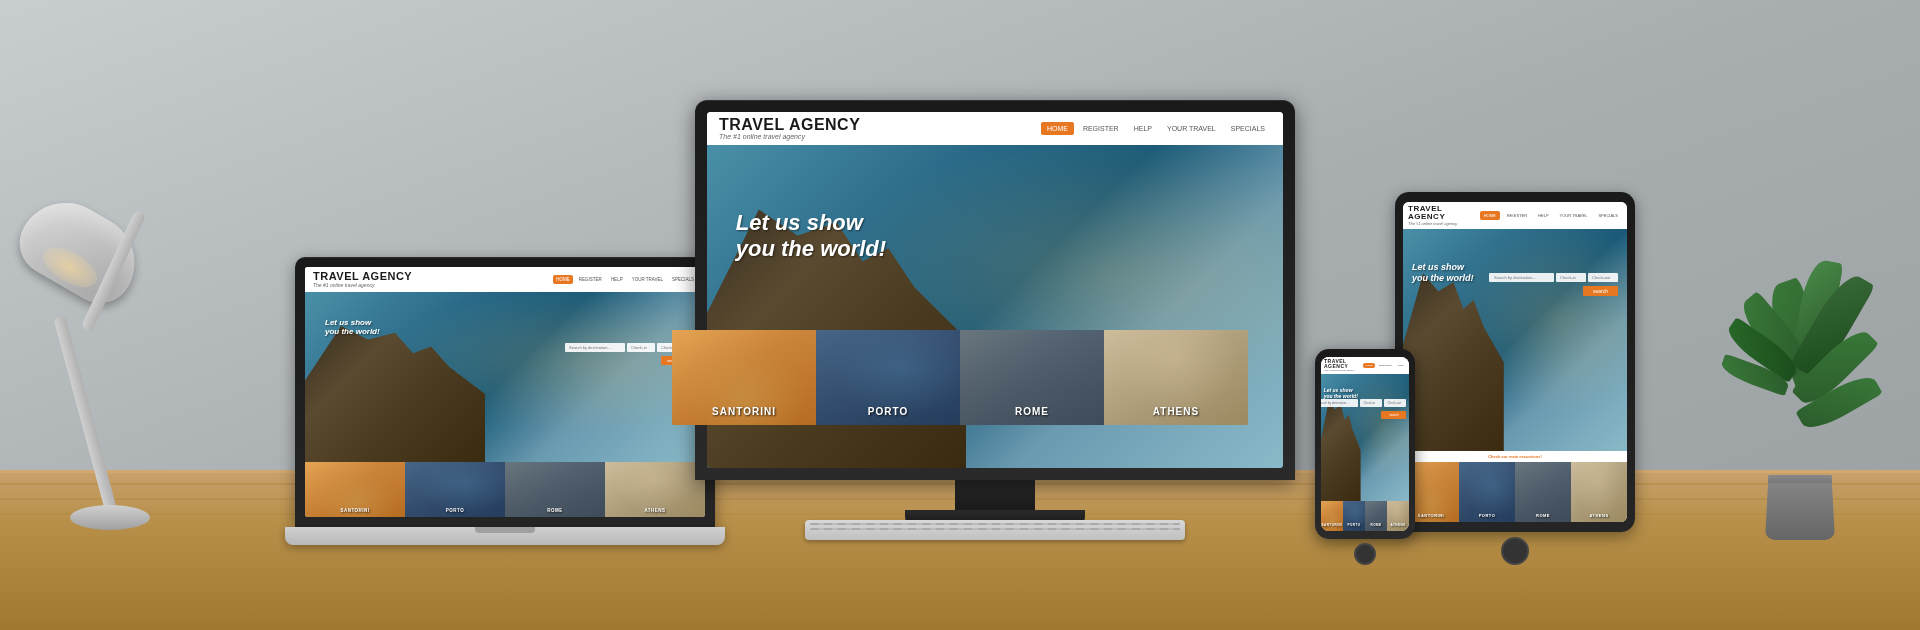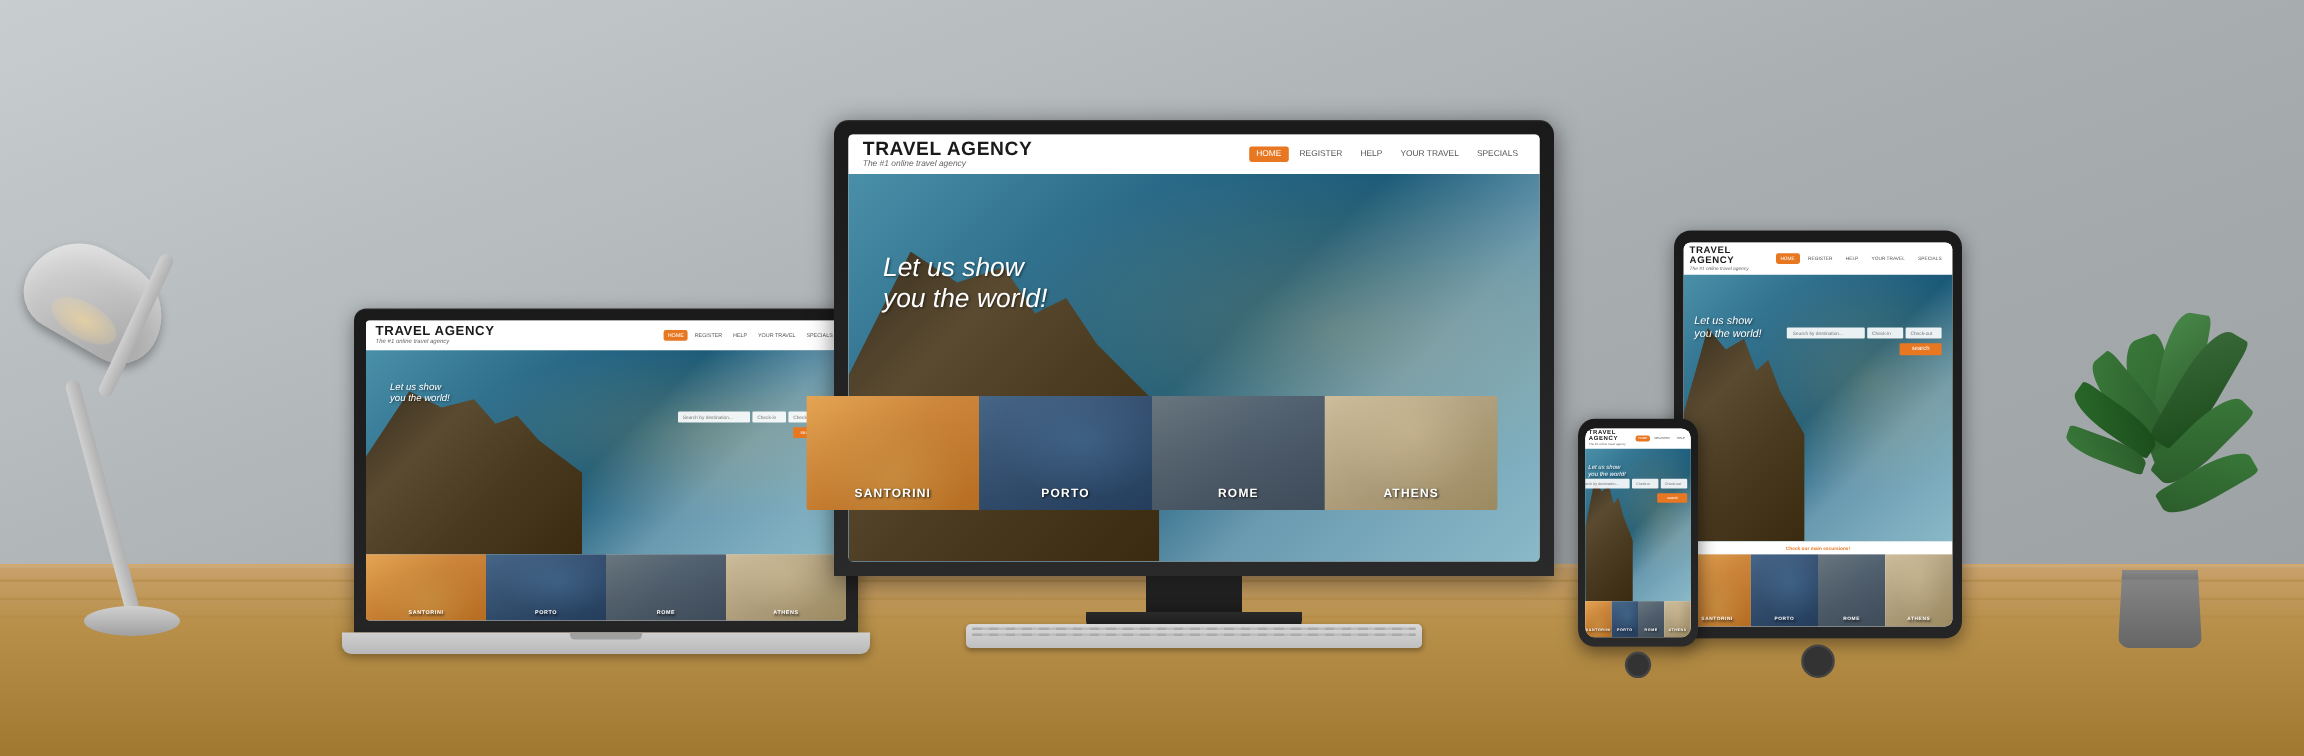--- a/index.html
+++ b/index.html
@@ -444,21 +444,21 @@
 
     .site-hero-text {
       position: absolute;
       left: 5%;
       top: 15%;
       color: #fff;
     }
 
     .site-hero-headline {
       font-size: 8px;
-      font-weight: 400;
+      font-weight: 700;
       line-height: 1.2;
       text-shadow: 1px 1px 2px rgba(0,0,0,0.5);
       font-style: italic;
     }
 
     .site-search-bar {
       position: absolute;
       right: 5%;
       top: 30%;
       display: flex;

